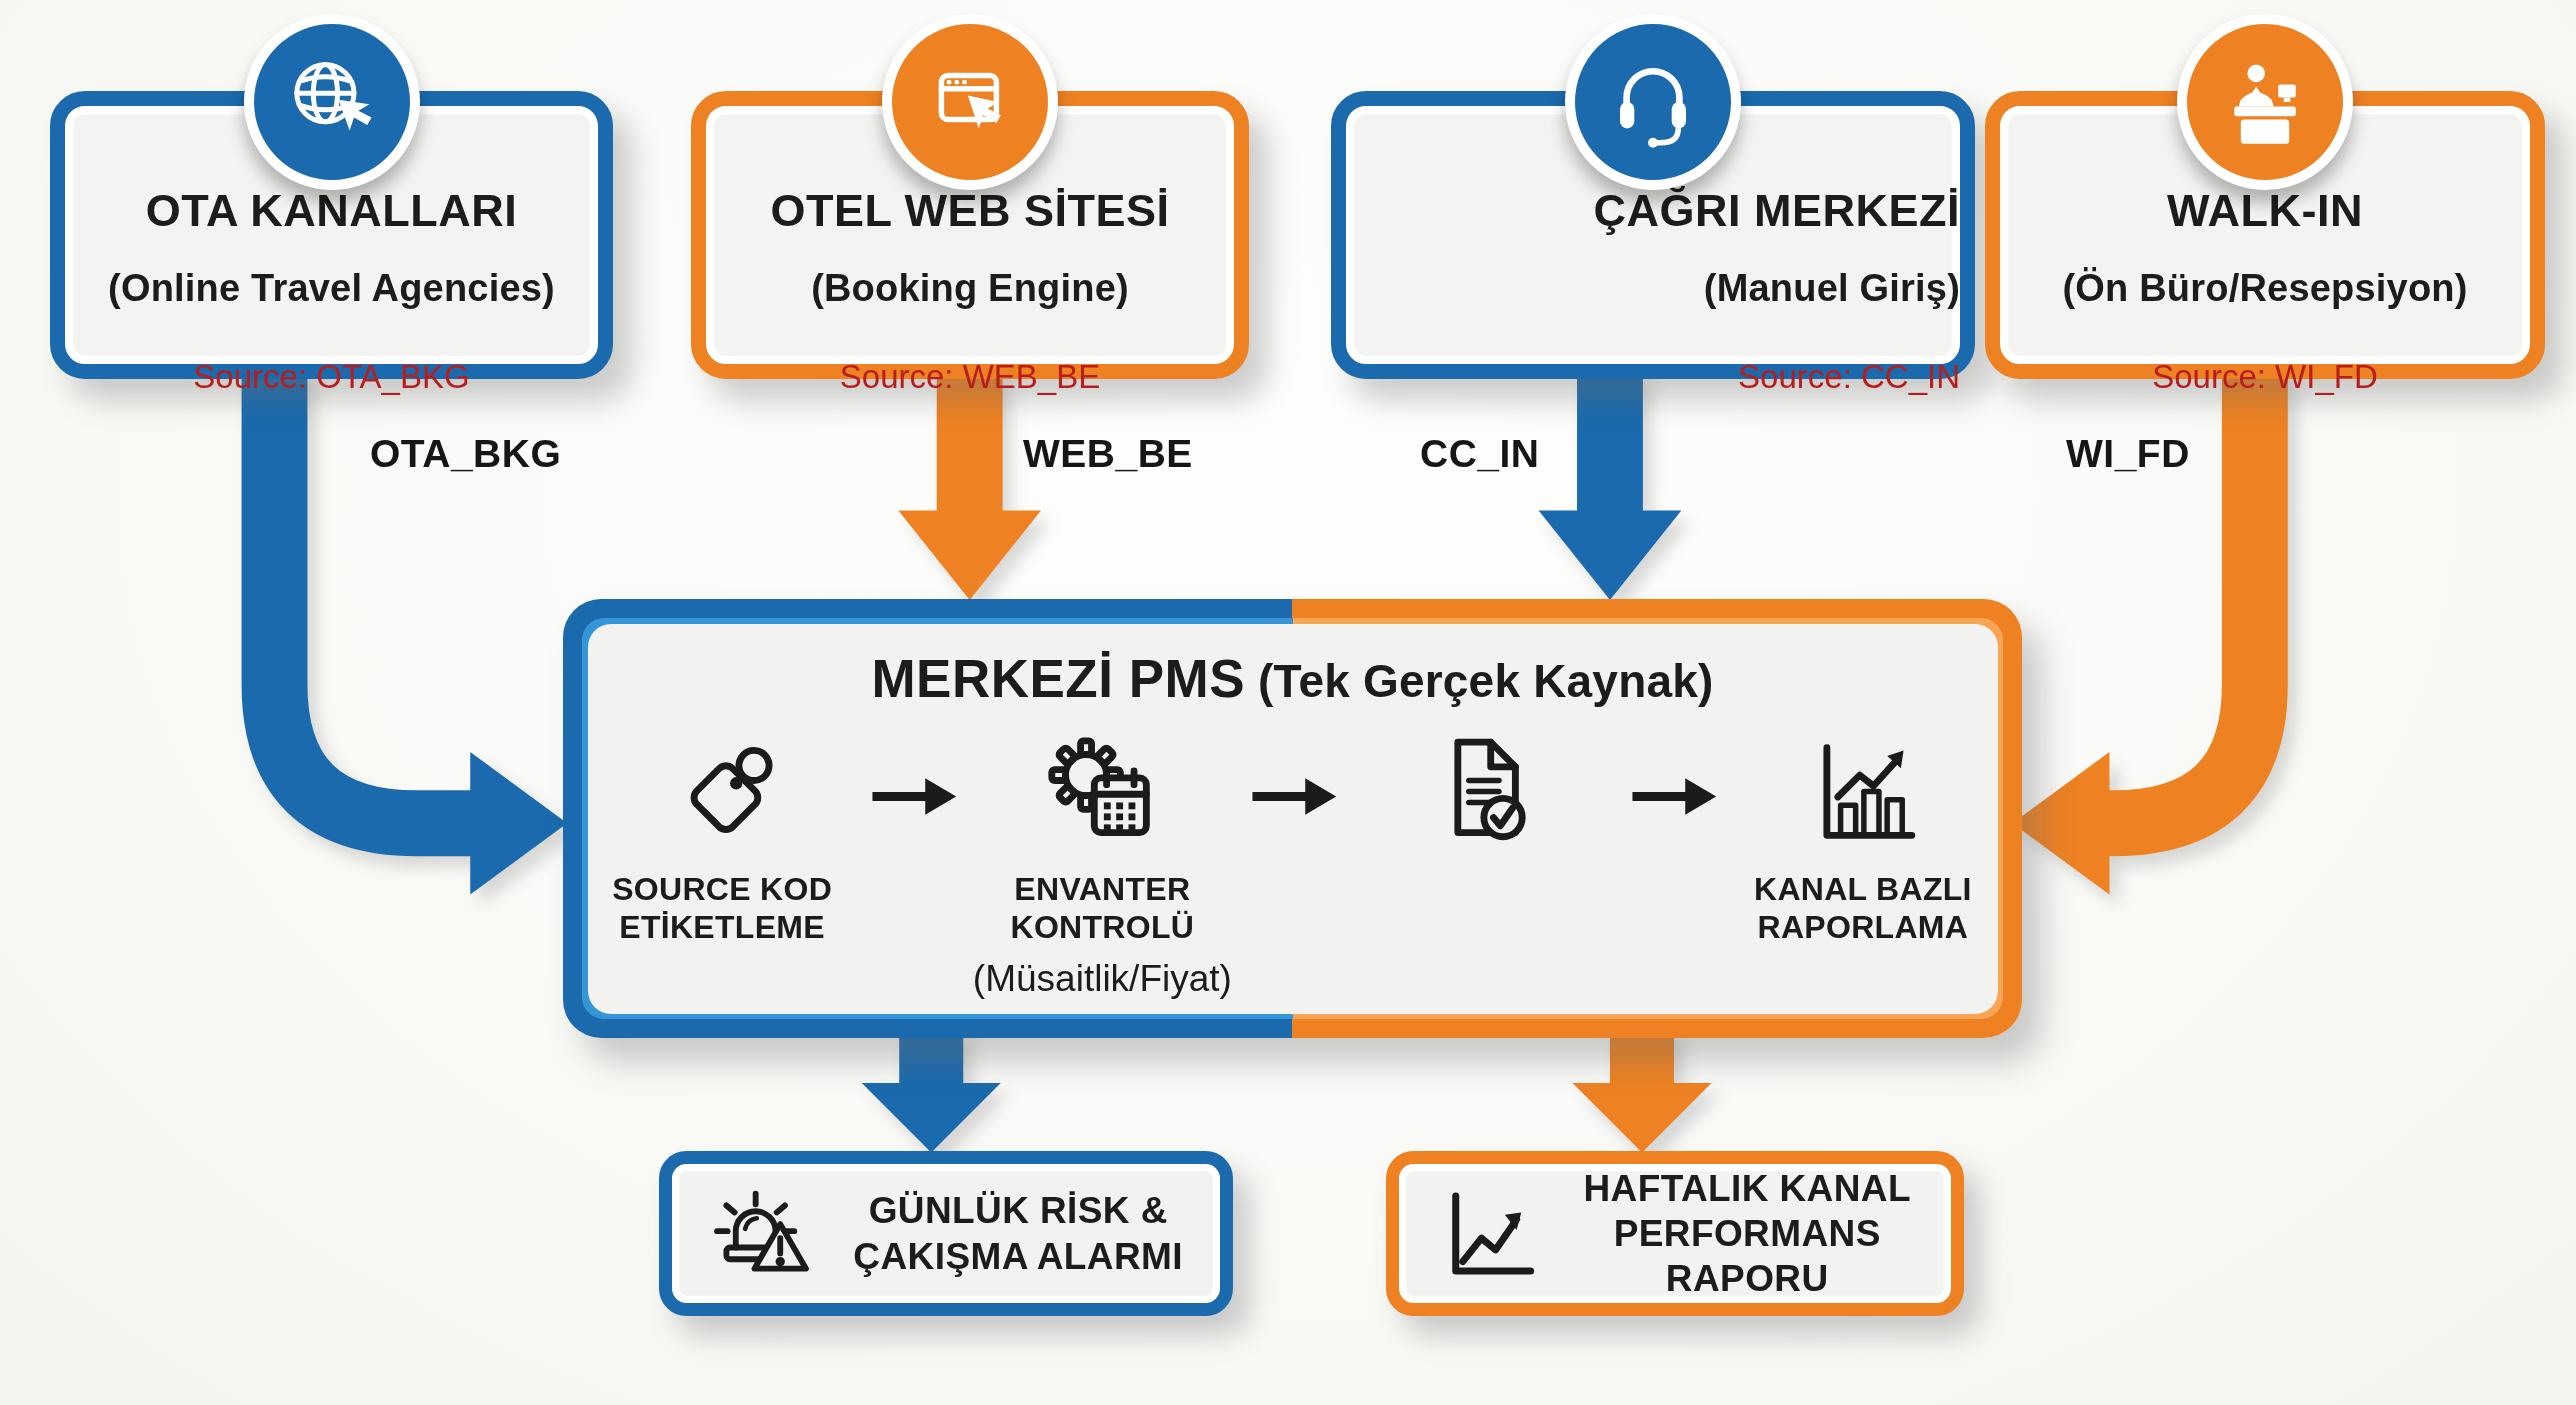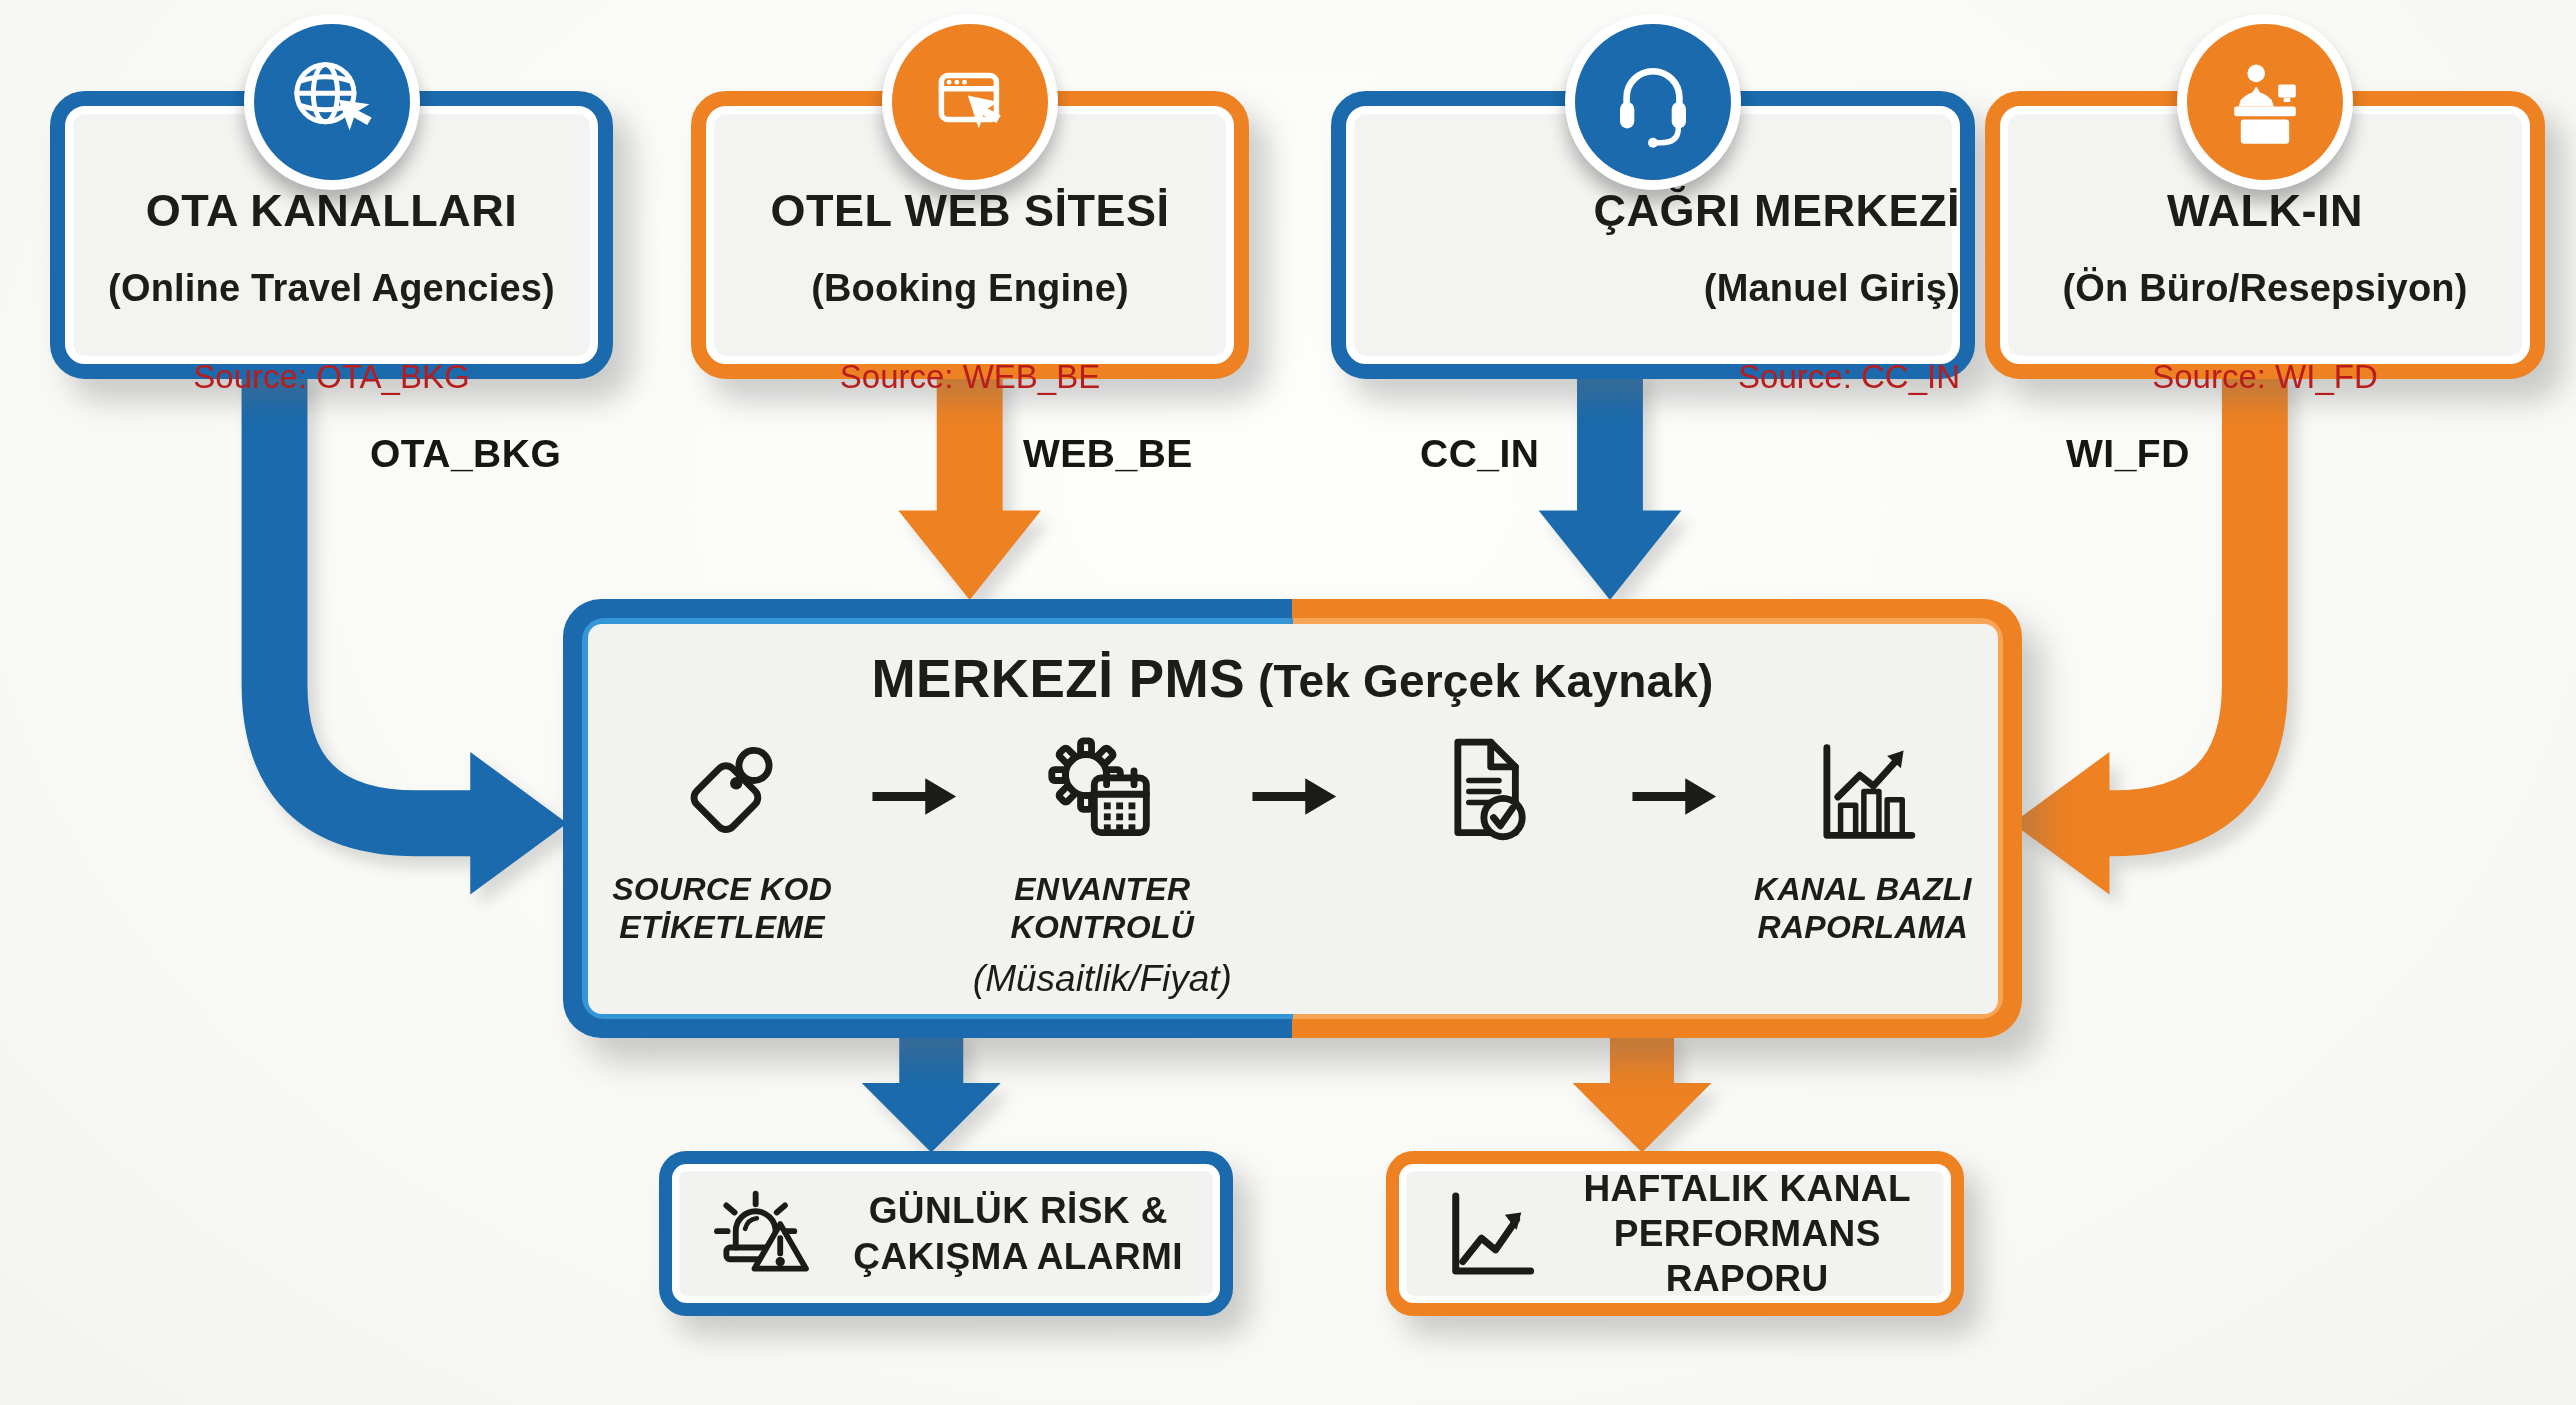--- a/index.html
+++ b/index.html
@@ -65,31 +65,31 @@
     background:linear-gradient(90deg,var(--blue) 0 50%,var(--orange) 50% 100%);
     box-shadow:20px 24px 33px rgba(110,110,110,0.35);
     padding:19px;box-sizing:border-box;
   }
   .pms-mid{
     width:100%;height:100%;border-radius:22px;
     background:linear-gradient(90deg,var(--blue_light) 0 50%,var(--orange_light) 50% 100%);
     padding:5.5px;box-sizing:border-box;
   }
   .pms-inner{
-    width:100%;height:100%;border-radius:14px;
+    width:100%;height:100%;border-radius:23px;
     background:#f2f2f0;
     display:flex;flex-direction:column;align-items:center;
     padding-top:24px;box-sizing:border-box;
   }
   .pms-title-row{white-space:nowrap;}
   .pms-title{font-size:53px;font-weight:700;letter-spacing:0.5px;}
   .pms-title-suffix{font-size:46px;font-weight:700;letter-spacing:0.2px;}
   .steps-row{
     display:flex;align-items:flex-start;justify-content:flex-start;
-    margin-top:14.6px;gap:10px;width:100%;font-style:italic;
+    margin-top:14.6px;gap:10px;width:100%;
   }
   .step{width:316px;display:flex;flex-direction:column;align-items:center;text-align:center;}
   .step-icon{height:137px;}
   .step-label{font-size:32px;font-weight:700;letter-spacing:0.3px;line-height:1.18;margin-top:11px;}
   .step-sub{font-size:37px;font-weight:400;margin-top:11px;}
   .step-arrow{margin-top:44px;flex:0 0 auto;}
 
   
   .out-box{
     position:absolute;z-index:2;

